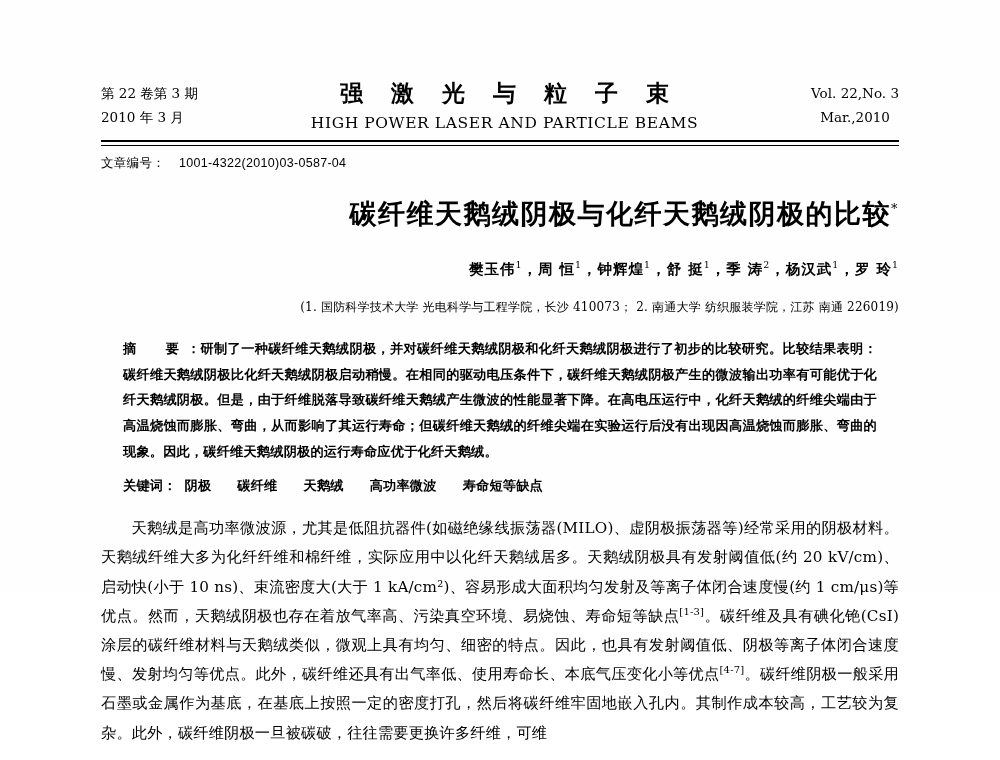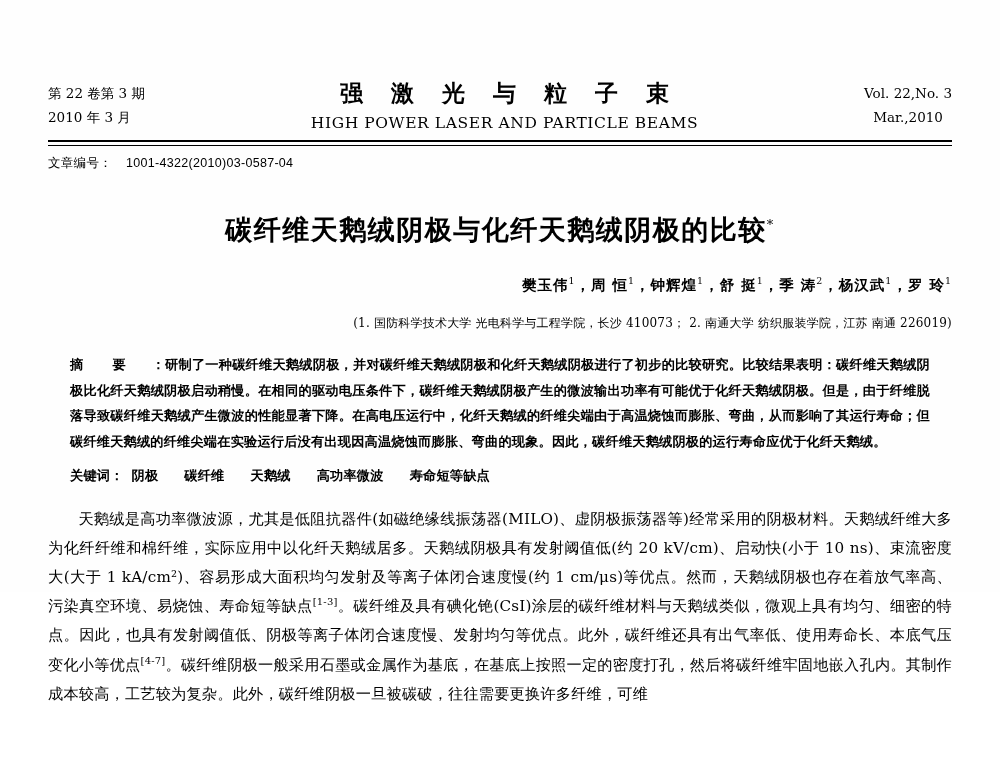--- a/index.html
+++ b/index.html
@@ -13,21 +13,21 @@
     overflow: hidden;
     font-family: "DejaVu Sans", "Liberation Sans", sans-serif;
     color: #000000;
   }
   .page {
     position: relative;
     width: 1000px;
     height: 592px;
     background: #fefefe;
     box-sizing: border-box;
-    padding: 0 48px;
+    padding: 0 101px;
   }
 
   
   .masthead {
     display: flex;
     align-items: flex-start;
     justify-content: space-between;
     padding-top: 78px;
   }
   .mast-col-left, .mast-col-right {
@@ -66,26 +66,26 @@
   .article-no {
     font-family: Liberation Sans, sans-serif;
     font-size: 12.5px;
     margin-top: 9px;
     letter-spacing: 0.3px;
   }
   .article-no .label { margin-right: 14px; }
 
   
   .title {
-    text-align: center;
+    text-align: right;
     font-family: "DejaVu Serif", "Liberation Serif", serif;
     font-size: 27px;
     font-weight: bold;
     letter-spacing: 1.5px;
-    margin-top: 40px;
+    margin-top: 24px;
     position: relative;
   }
   .title .star {
     font-size: 13px;
     vertical-align: super;
     font-weight: normal;
   }
 
   
   .authors {
@@ -114,21 +114,21 @@
     padding: 0 22px;
     font-family: "DejaVu Serif", "Liberation Serif", serif;
     font-size: 13.2px;
     line-height: 1.95;
     text-align: justify;
     font-weight: bold;
     letter-spacing: 0.2px;
   }
   .abstract .head {
     letter-spacing: 8px;
-    margin-right: 18px;
+    margin-right: 0;
   }
   .kv-line {
     padding: 0 22px;
     font-family: "DejaVu Serif", "Liberation Serif", serif;
     font-size: 13.2px;
     line-height: 1.95;
     font-weight: bold;
     letter-spacing: 0.2px;
   }
   .kv-line .k { margin-right: 8px; }

